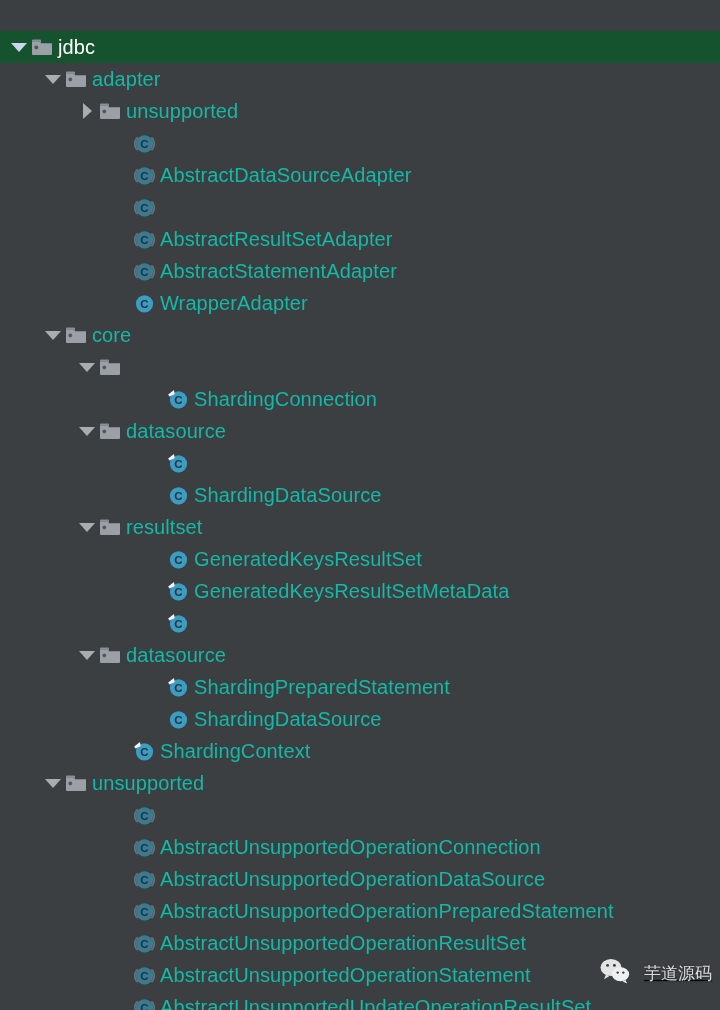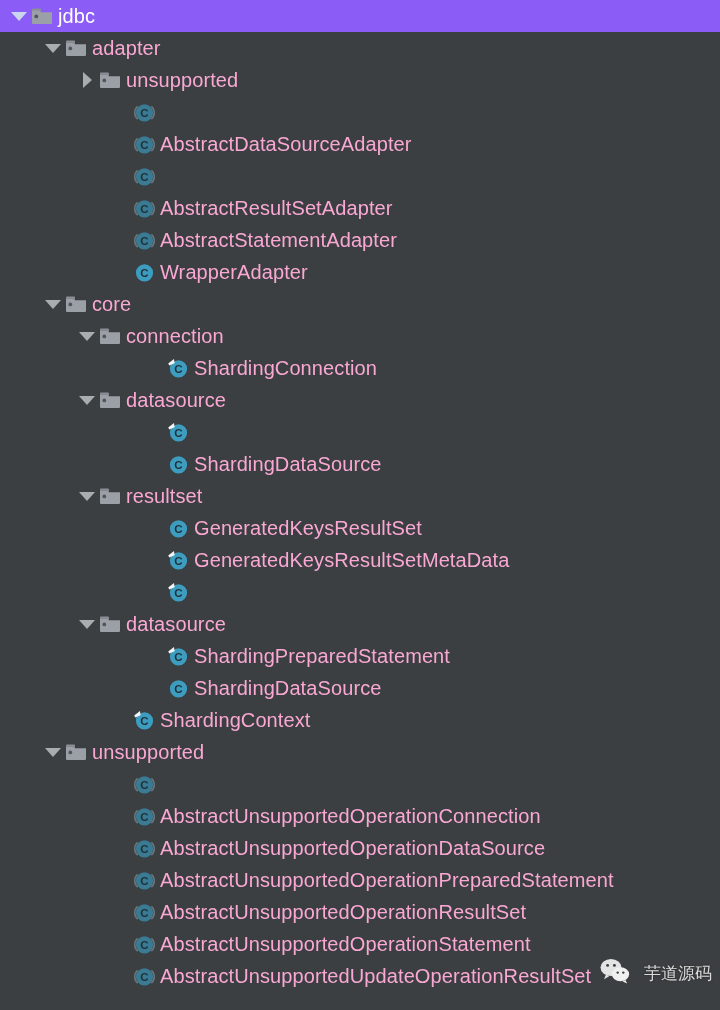--- a/index.html
+++ b/index.html
@@ -25,25 +25,26 @@
   
   .row {
     display: flex;
     align-items: center;
     height: 32px;
     box-sizing: border-box;
     white-space: nowrap;
     position: relative;
   }
   .row.selected {
-    background: #8b5cf6;
+    background: #14532d;
+    margin-top: 31px;
   }
   .row .label {
     font-size: 20px;
-    color: #f9a8d4;
+    color: #14b8a6;
     letter-spacing: 0.1px;
     line-height: 32px;
     padding-left: 4px;
   }
   .row.selected .label {
     color: #ffffff;
   }
 
   
   .indent {
@@ -92,20 +93,21 @@
   
   #watermark {
     position: absolute;
     right: 8px;
     bottom: 22px;
     display: flex;
     align-items: center;
     gap: 14px;
     pointer-events: none;
     opacity: 0.92;
+    text-decoration: underline;
   }
   #watermark .wm-text {
     font-size: 17px;
     color: #e8e8e8;
     font-family: "DejaVu Sans", "Liberation Sans", sans-serif;
     text-shadow: 0 0 2px rgba(0,0,0,0.55);
   }
 </style>
 </head>
 <body>
@@ -246,21 +248,20 @@
       <span class="twisty">
         <span class="arrow-down"></span>
       </span>
       <span class="icon">
         <svg width="22" height="18" viewBox="0 0 22 18">
           <path d="M1 3.2h7.4l1.7 2.1H21v10.6a1 1 0 0 1-1 1H2a1 1 0 0 1-1-1V3.2z" fill="#9aa0a6"></path>
           <path d="M1 3.2h7.4l1.7 2.1H10V2.4a1 1 0 0 0-1-1H2a1 1 0 0 0-1 1v0.8z" fill="#8a9096"></path>
           <circle cx="5.3" cy="9.4" r="1.9" fill="#51565c"></circle>
         </svg>
       </span>
-      <span class="label">connection</span>
     </div>
     <div class="row">
       <span class="indent" style="width: 144px;"></span>
       <span class="twisty empty"></span>
       <span class="icon">
         <svg width="24" height="24" viewBox="0 0 24 24">
           <circle cx="12.5" cy="12.8" r="8.6" fill="#3d9dc0" opacity="1"></circle>
           <text x="12.5" y="17" text-anchor="middle" font-family="Liberation Sans, sans-serif" font-size="11.5" font-weight="bold" fill="#20333c">C</text>
           <path d="M2.2 7.6 L8.0 3.0 L8.6 7.2 L3.4 9.6 Z" fill="#f3f6f8"></path>
         </svg>

